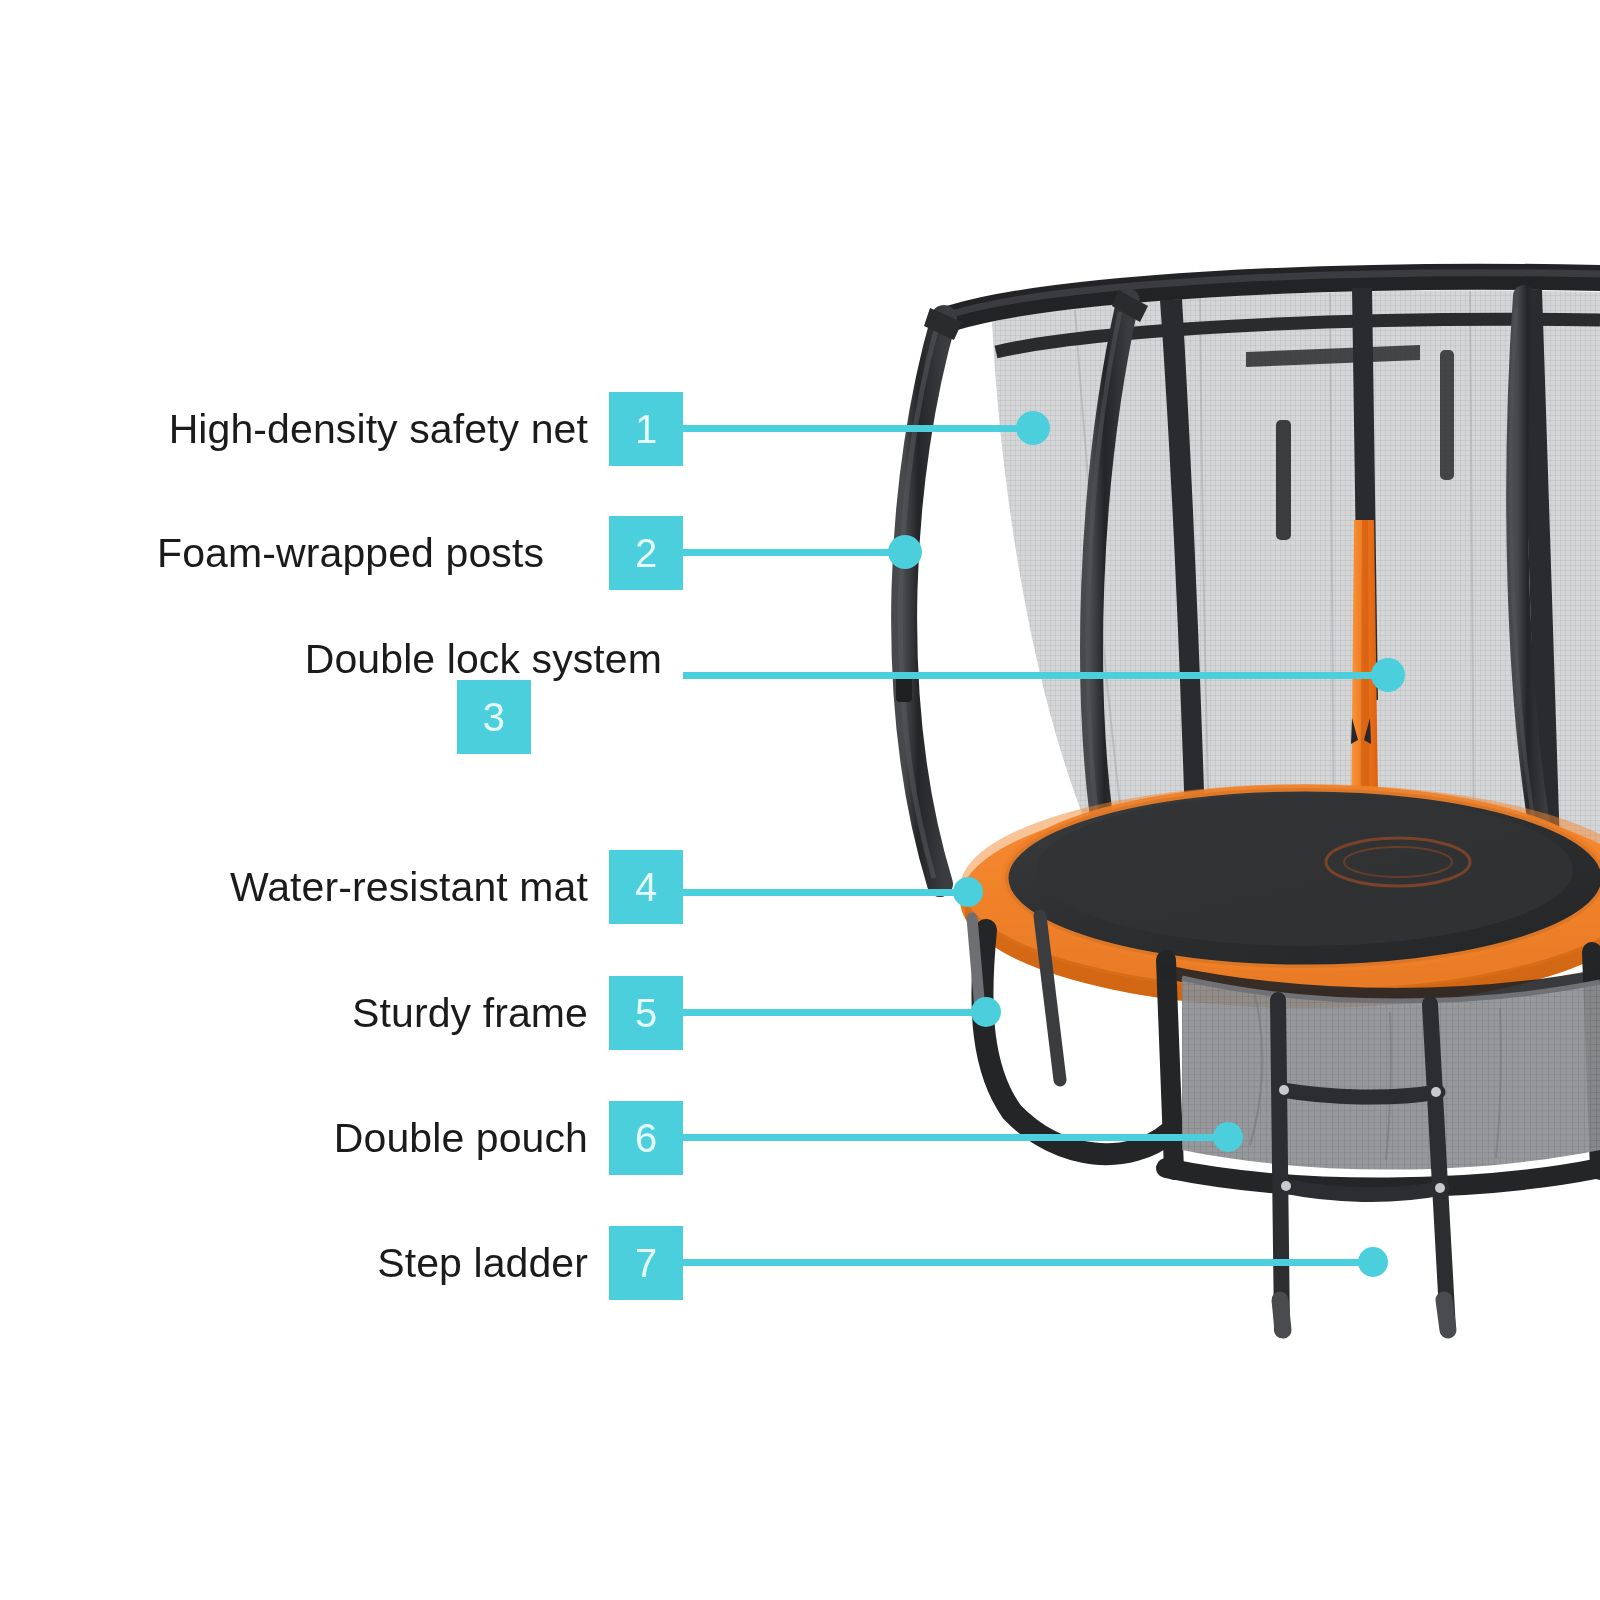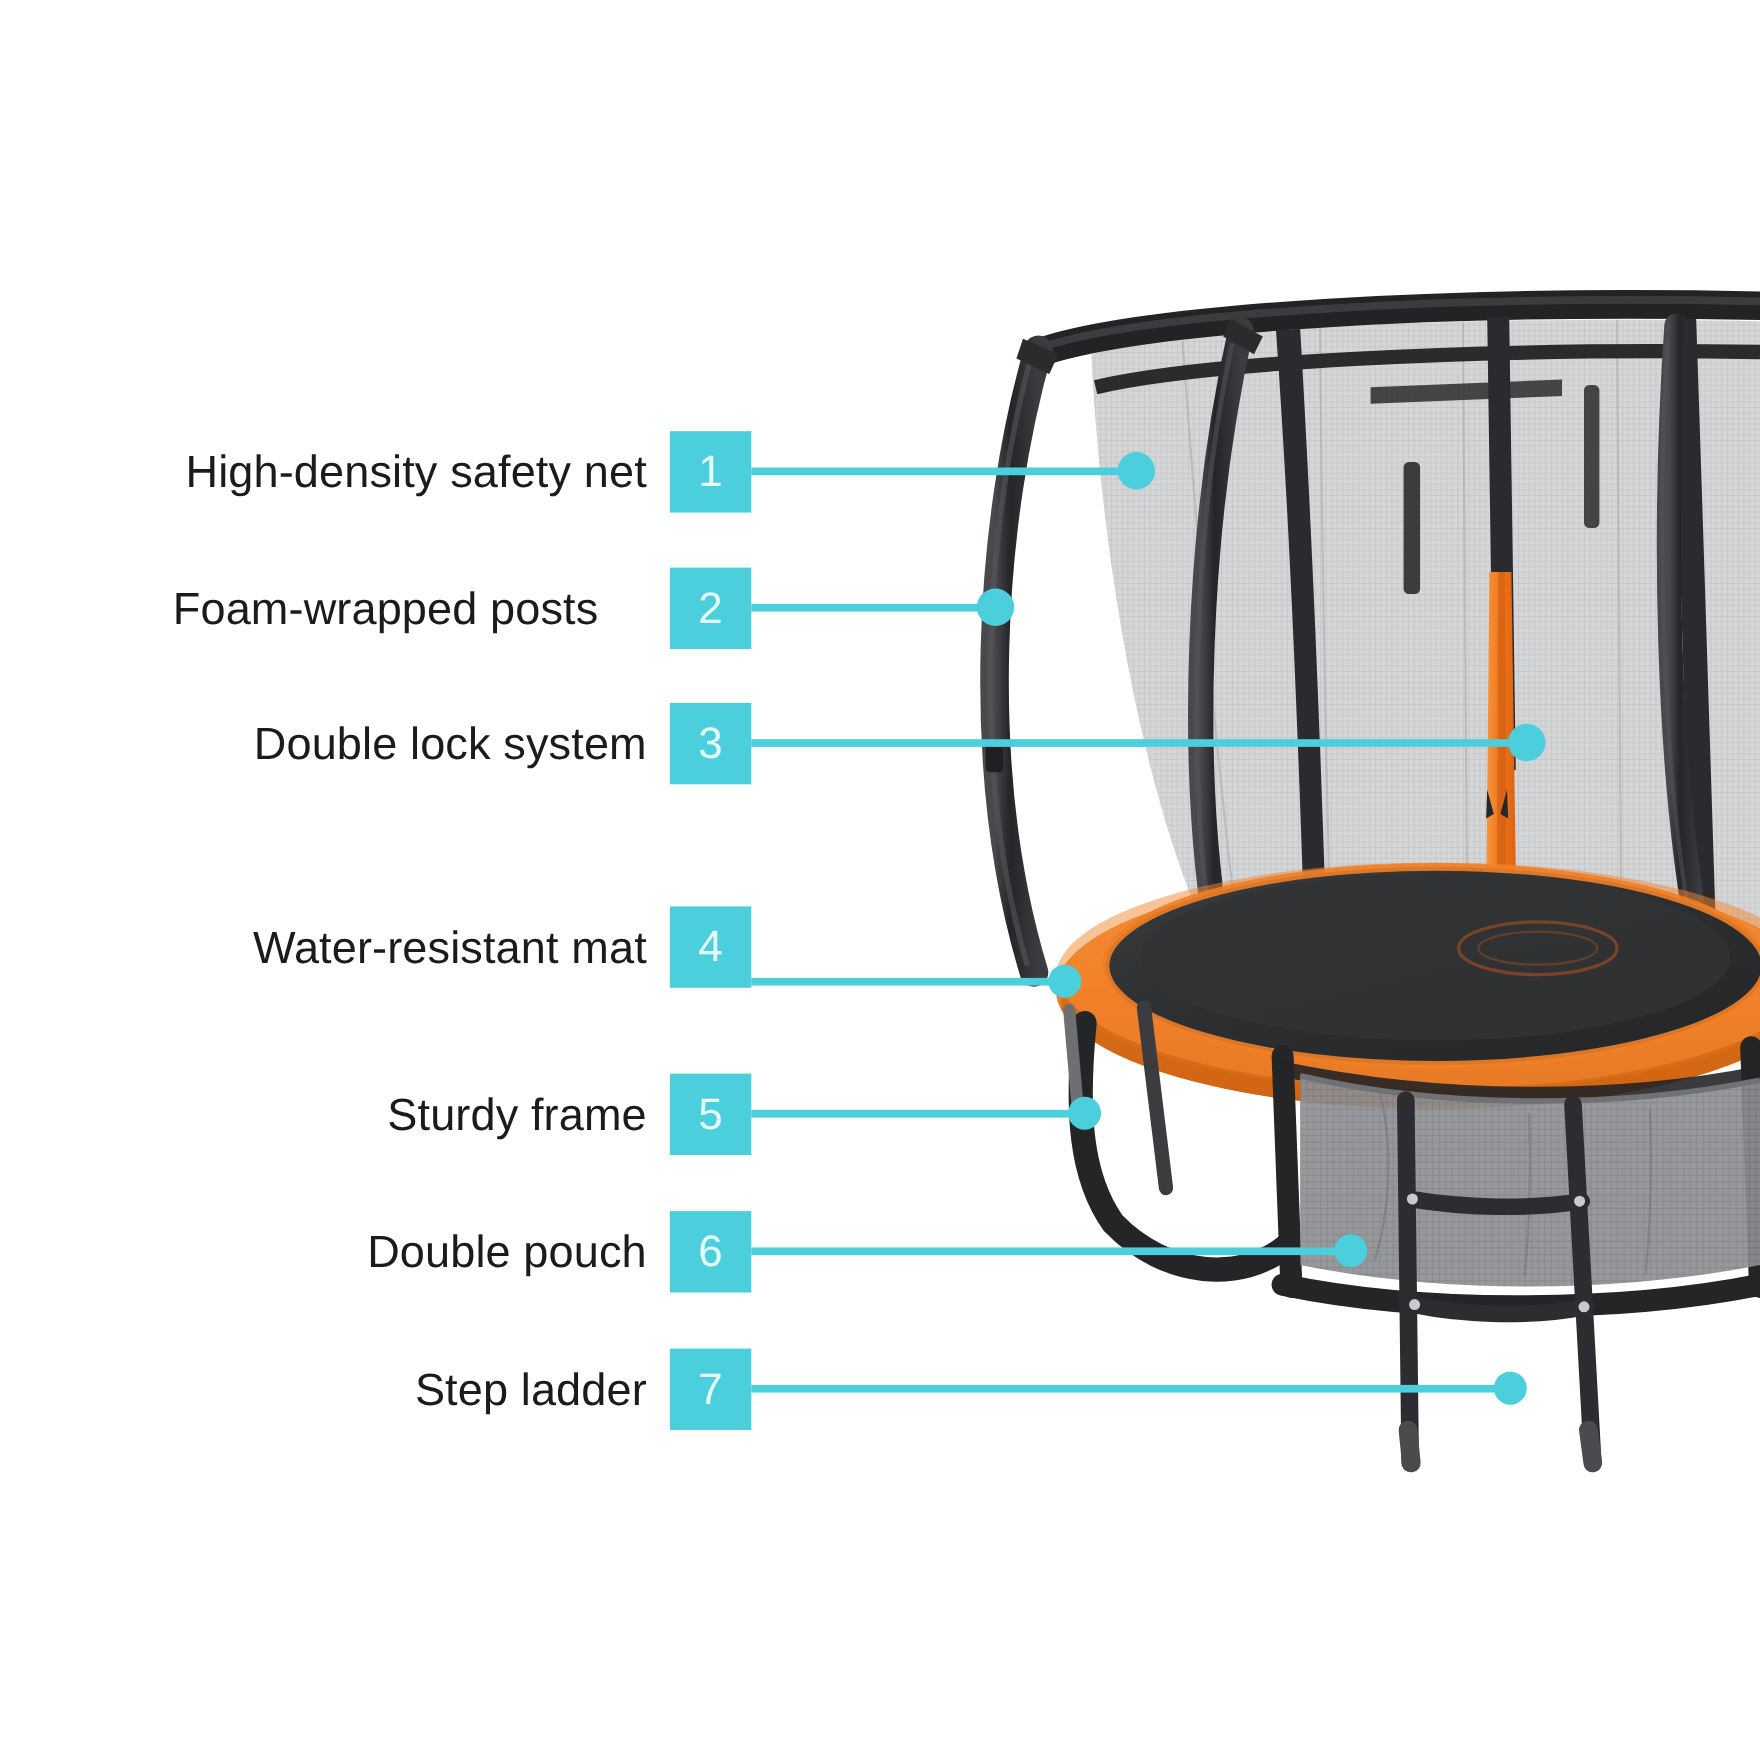--- a/index.html
+++ b/index.html
@@ -264,26 +264,26 @@
   <div class="callout-row" style="right:917px; top:392px;">
     <span class="callout-label">High-density safety net</span>
     <span class="callout-badge">1</span>
   </div>
 
   <div class="callout-row" style="right:917px; top:516px;gap:44px;">
     <span class="callout-label">Foam-wrapped posts</span>
     <span class="callout-badge">2</span>
   </div>
 
-  <div class="callout-row" style="right:917px; top:639px;">
+  <div class="callout-row" style="right:917px; top:639px;flex-direction:column;">
     <span class="callout-label">Double lock system</span>
     <span class="callout-badge">3</span>
   </div>
 
-  <div class="callout-row" style="right:917px; top:824px;">
+  <div class="callout-row" style="right:917px; top:850px;">
     <span class="callout-label">Water-resistant mat</span>
     <span class="callout-badge">4</span>
   </div>
 
   <div class="callout-row" style="right:917px; top:976px;">
     <span class="callout-label">Sturdy frame</span>
     <span class="callout-badge">5</span>
   </div>
 
   <div class="callout-row" style="right:917px; top:1101px;">

